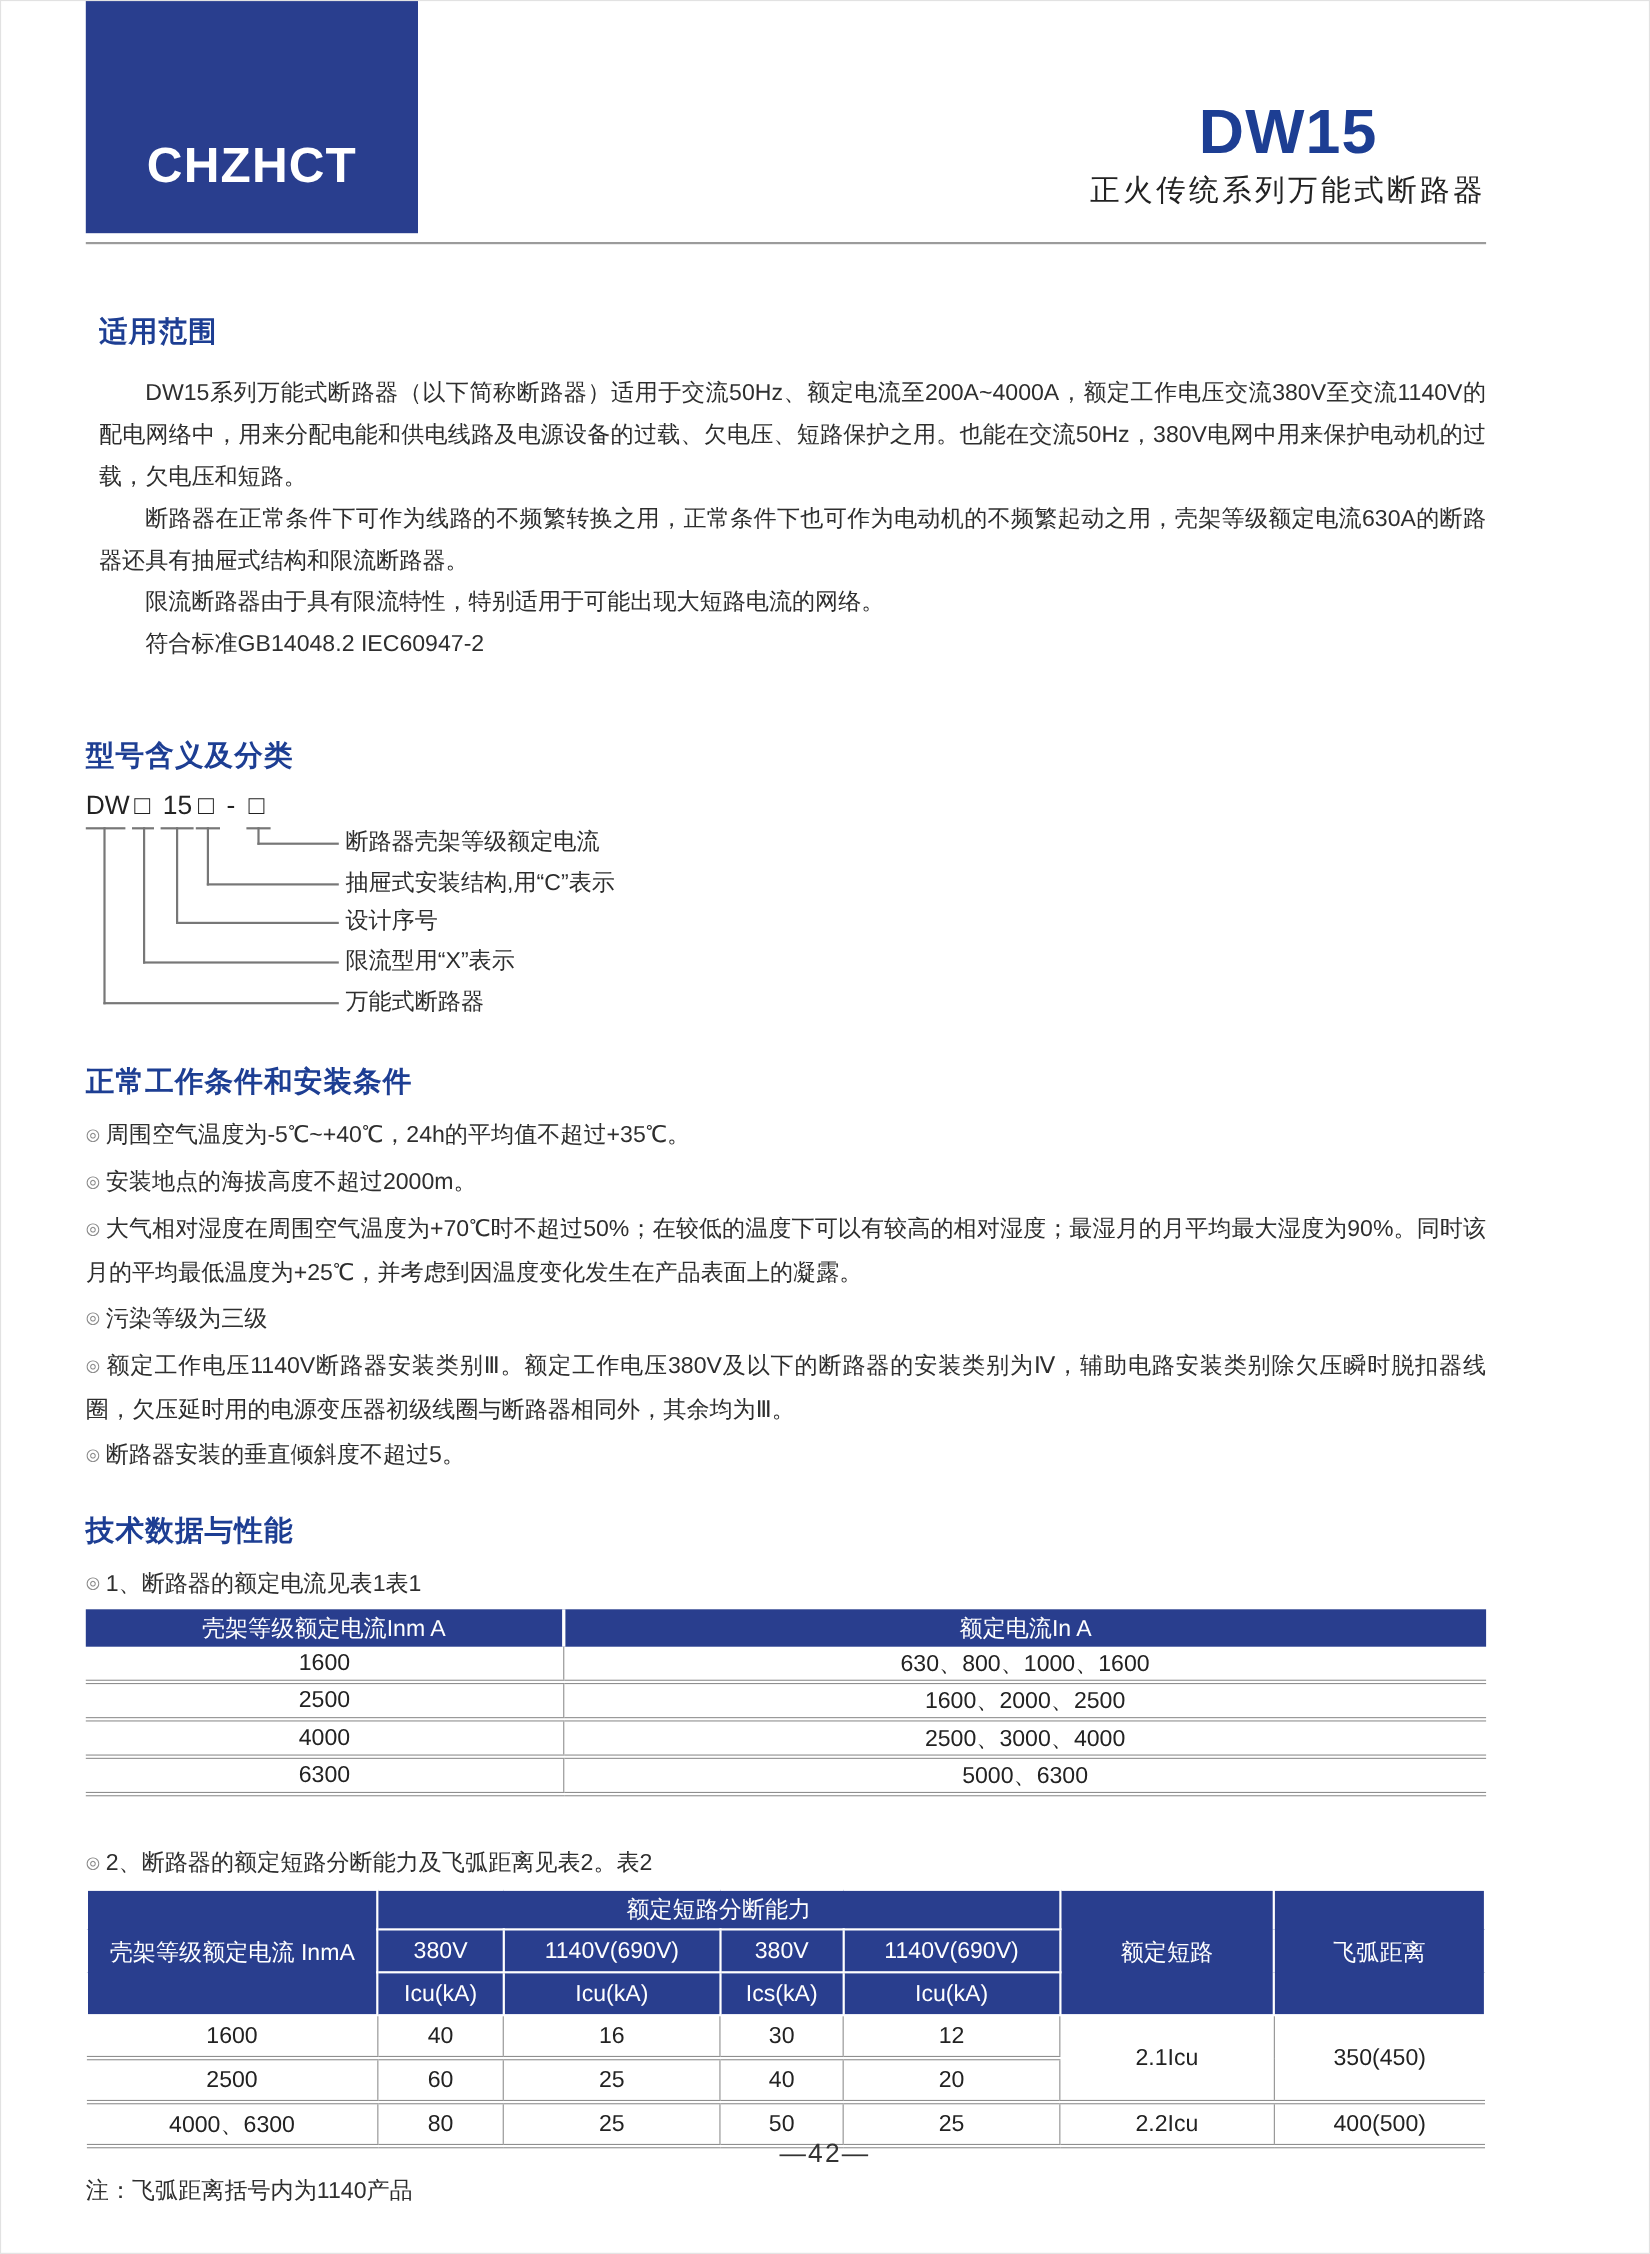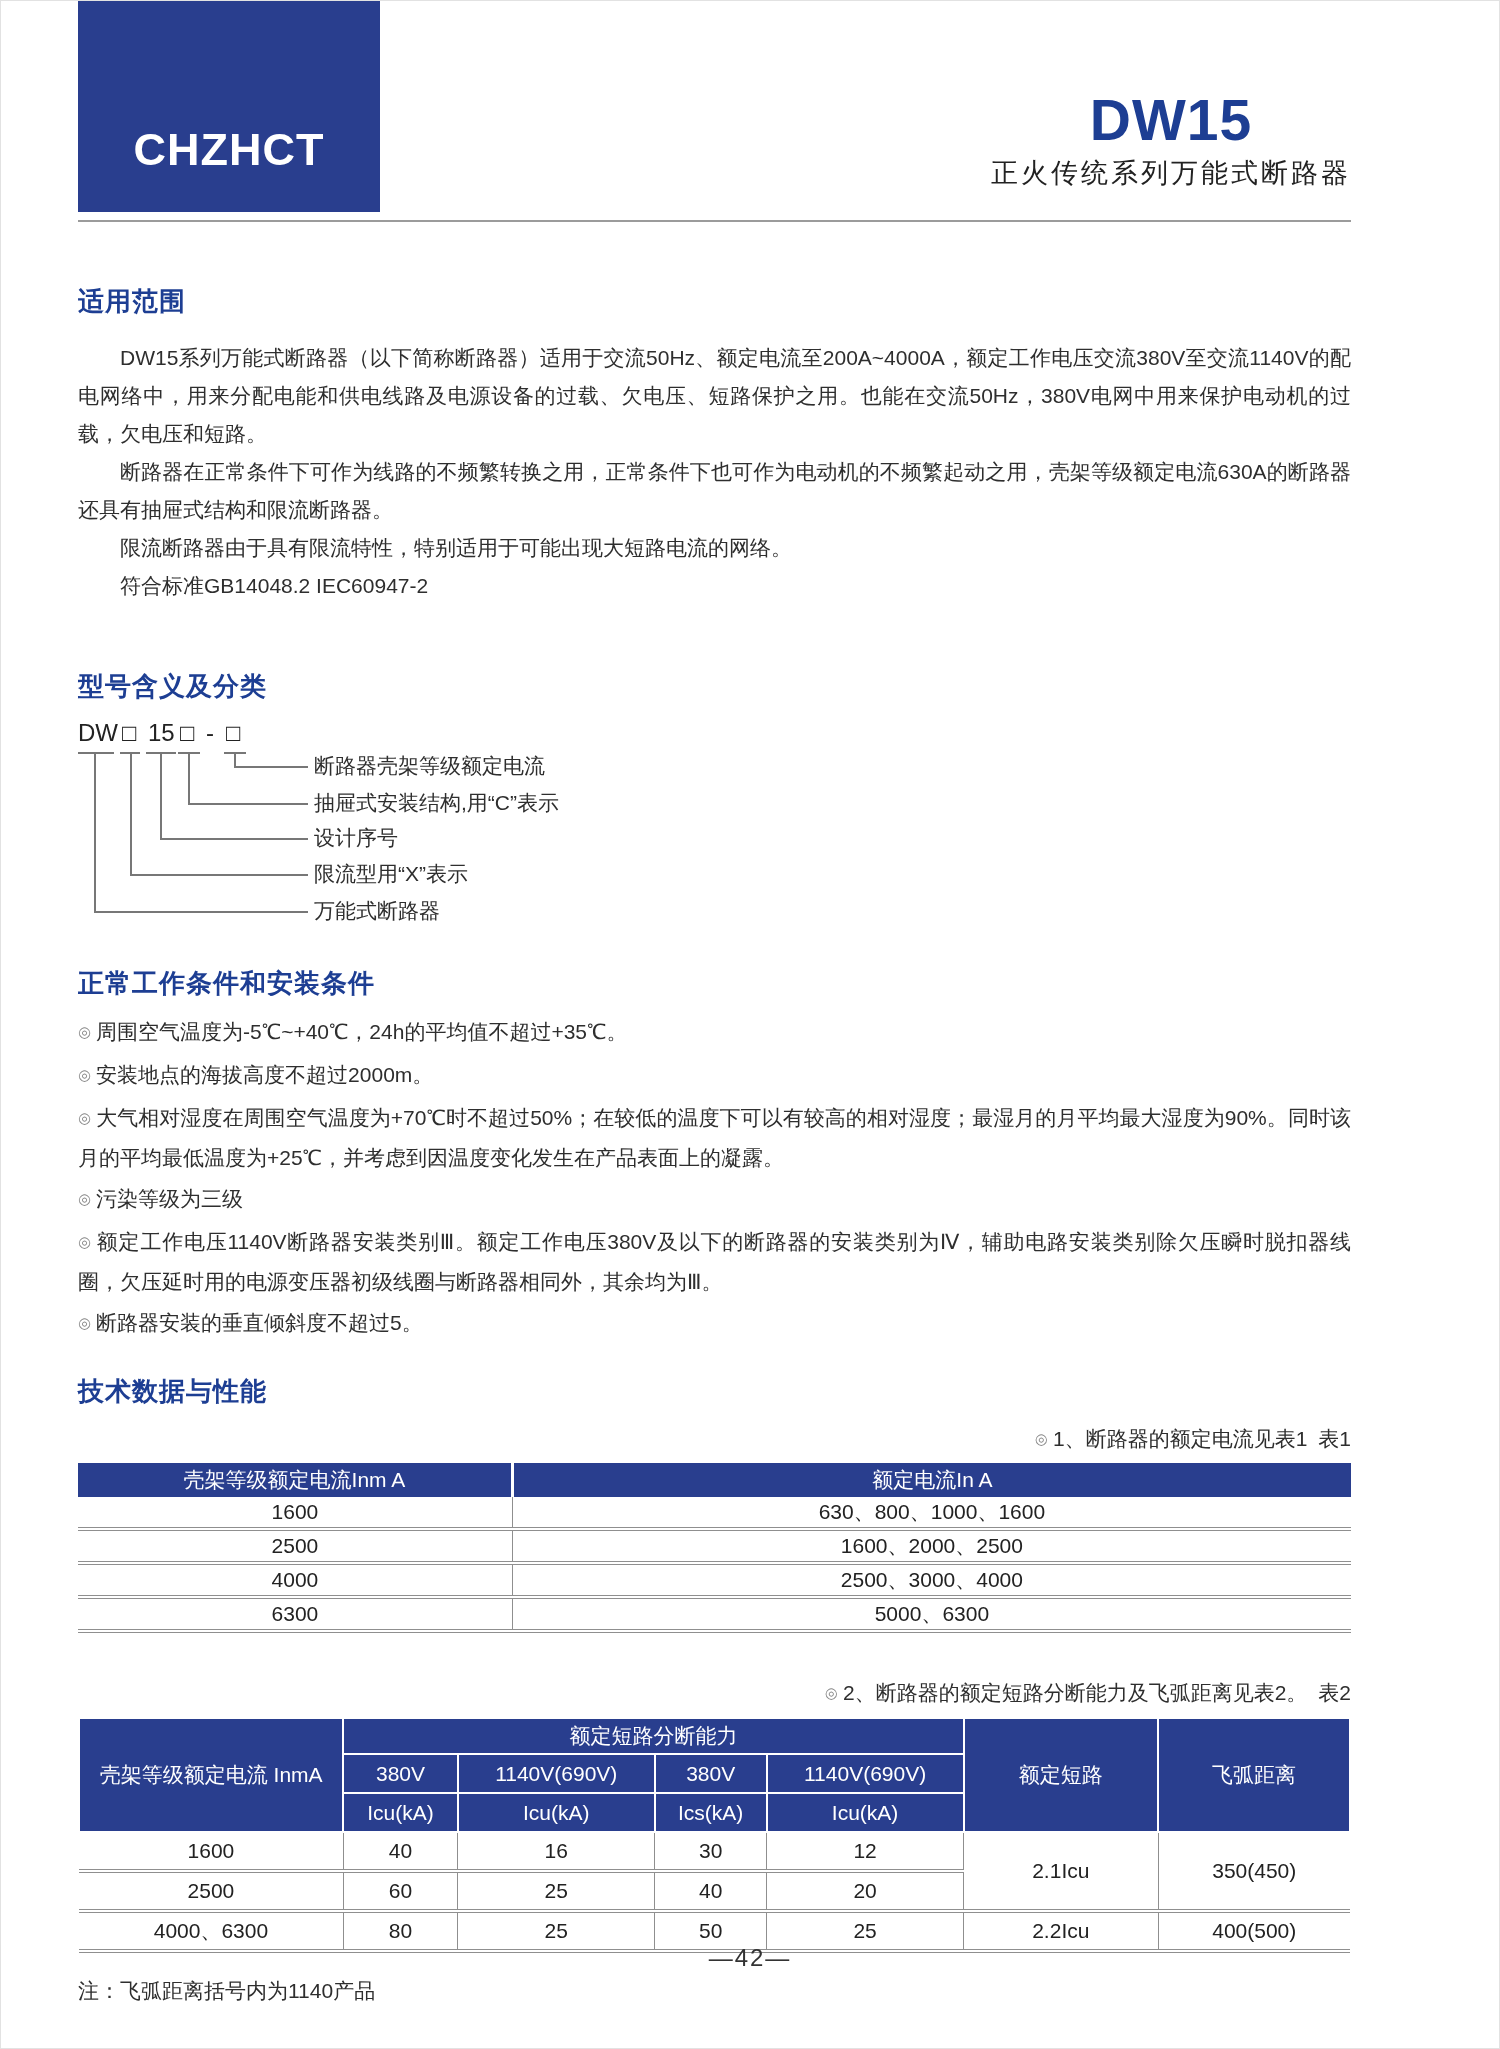--- a/index.html
+++ b/index.html
@@ -16,39 +16,39 @@
     background:#293e8e; display:flex; align-items:flex-end; justify-content:center;
     padding-bottom:36px; box-sizing:border-box;
   }
   .logo-text { color:#ffffff; font-size:45px; font-weight:bold; letter-spacing:1px; }
   .title-block { position:absolute; right:0; top:90px; text-align:center; }
   .model-name { color:#1d3e93; font-size:57px; font-weight:bold; line-height:58px; letter-spacing:1px; }
   .series-name { color:#222222; font-size:27px; letter-spacing:3px; margin-top:6px; }
   
   .section-title { color:#1d3e93; font-size:26px; font-weight:bold; margin:0; letter-spacing:1px; }
   
-  .sec-scope { margin-top:62px; }
+  .sec-scope { margin-top:62px;margin-left:12px; }
   .sec-scope .section-title { margin-bottom:20px; }
   .body-text { font-size:21px; line-height:38px; margin:0; text-align:justify; color:#2e2e2e; }
   .indent { text-indent:2em; }
   
   .sec-model { margin-top:64px; }
   .diagram { position:relative; height:222px; margin-top:14px; }
   .token { position:absolute; top:0; font-size:24px; color:#222; line-height:30px; }
   .tick { position:absolute; top:34px; height:0; border-top:2px solid #777; }
   .connector { position:absolute; top:34px; border-left:2px solid #777; border-bottom:2px solid #777; }
   .dlabel { position:absolute; left:236px; font-size:21px; color:#2e2e2e; line-height:30px; white-space:nowrap; }
   
   .sec-conditions { margin-top:26px; }
   .sec-conditions .section-title { margin-bottom:12px; }
   .bullet { font-size:21px; line-height:38px; margin:3px 0; text-align:justify; color:#2e2e2e; }
   .marker { color:#8a8a8a; font-size:15px; margin-right:5px; position:relative; top:-2px; }
   
   .sec-tech { margin-top:30px; }
-  .caption-row { display:flex; justify-content:flex-end; align-items:flex-end; font-size:21px; margin:16px 0 10px 0; color:#2e2e2e;gap:11px; }
+  .caption-row { display:flex; justify-content:flex-start; align-items:flex-end; font-size:21px; margin:16px 0 10px 0; color:#2e2e2e; }
   table { width:100%; border-collapse:collapse; table-layout:fixed; }
   .t1 thead th {
     background:#293e8e; color:#fff; font-weight:normal; font-size:21px; height:34px; padding:0;
   }
   .t1 thead th.c1 { width:34%; border-right:3px solid #ffffff; }
   .t1 tbody td {
     text-align:center; font-size:21px; color:#222; height:30px; padding:0;
     border-bottom:4px double #8f8f8f;
   }
   .t1 tbody td.c1 { border-right:1px solid #8f8f8f; }

